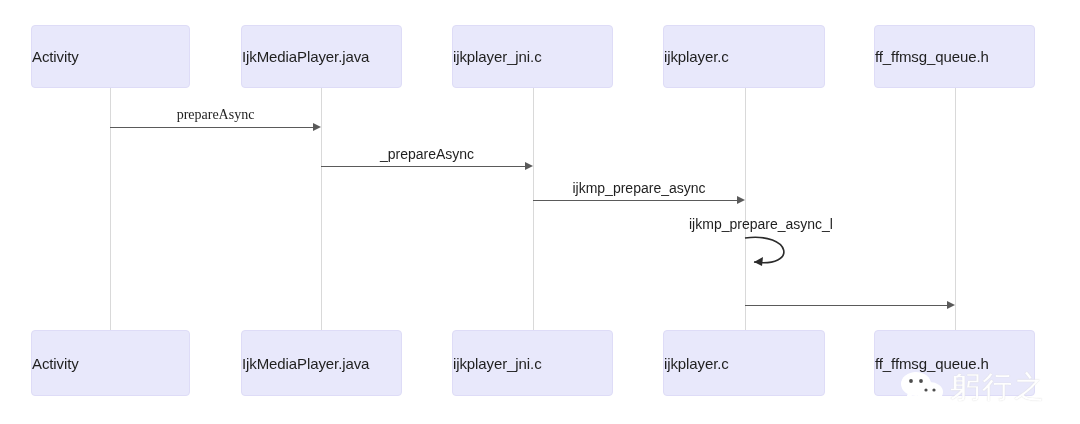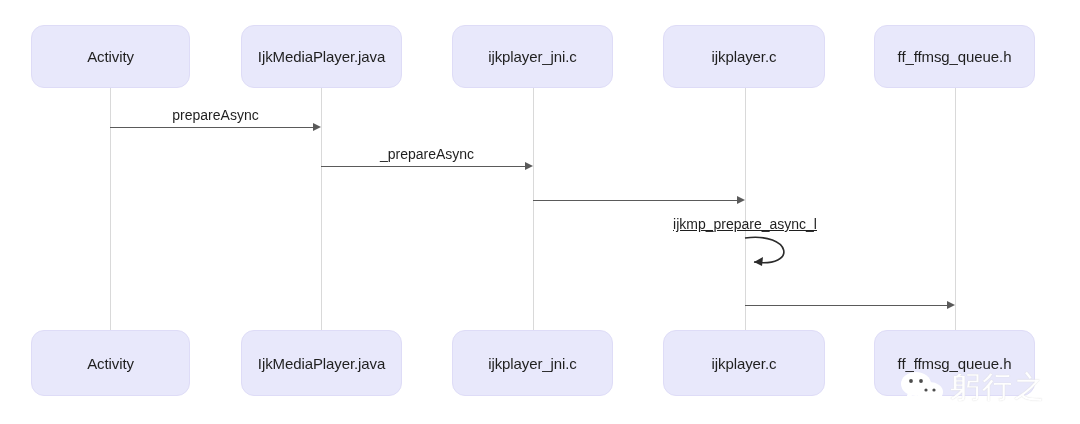--- a/index.html
+++ b/index.html
@@ -19,24 +19,24 @@
   }
   .lifeline {
     position: absolute;
     width: 1px;
     background: #d9d9d9;
   }
   .participant-box {
     position: absolute;
     background: #e8e8fb;
     border: 1px solid #dedcf7;
-    border-radius: 13px;
+    border-radius: 4px;
     display: flex;
     align-items: center;
-    justify-content: center;
+    justify-content: flex-start;
     box-sizing: border-box;
   }
   .participant-label {
     font-size: 15px;
     color: #1f1f1f;
     font-family: "Liberation Sans", sans-serif;
     white-space: nowrap;
     letter-spacing: -0.1px;
   }
   .msg-line {
@@ -99,32 +99,33 @@
   <div class="participant-box" style="left:452px; top:25px; width:161px; height:63px;">
     <span class="participant-label">ijkplayer_jni.c</span>
   </div>
   <div class="participant-box" style="left:663px; top:25px; width:162px; height:63px;">
     <span class="participant-label">ijkplayer.c</span>
   </div>
   <div class="participant-box" style="left:874px; top:25px; width:161px; height:63px;">
     <span class="participant-label">ff_ffmsg_queue.h</span>
   </div>
 
-  <div class="msg-label" style="left:110px; top:107px; width:211px;">prepareAsync</div>
+  <div class="msg-label" style="left:110px; top:107px; width:211px;font-family:Liberation Serif, serif;">prepareAsync</div>
   <div class="msg-line" style="left:110px; top:127px; width:203px;"></div>
   <div class="msg-arrowhead" style="left:313px; top:123px;"></div>
 
   <div class="msg-label" style="left:321px; top:146px; width:212px;text-align:center;">_prepareAsync</div>
   <div class="msg-line" style="left:321px; top:166px; width:204px;"></div>
   <div class="msg-arrowhead" style="left:525px; top:162px;"></div>
 
+  <div class="msg-label" style="left:533px; top:180px; width:212px;">ijkmp_prepare_async</div>
   <div class="msg-line" style="left:533px; top:200px; width:204px;"></div>
   <div class="msg-arrowhead" style="left:737px; top:196px;"></div>
 
-  <div class="msg-label" style="left:655px; top:216px; width:180px; text-align:center;text-decoration:underline;">ijkmp_prepare_async_l</div>
+  <div class="msg-label" style="left:689px; top:216px; width:180px; text-align:left;">ijkmp_prepare_async_l</div>
   <div class="self-loop" style="left:740px; top:232px; width:66px; height:40px;">
     <svg width="66" height="40" viewBox="0 0 66 40">
       <path d="M 5 6 C 52 0, 58 36, 14 30" fill="none" stroke="#2b2b2b" stroke-width="1.6"></path>
       <polygon points="14,30 23,25 22,34" fill="#2b2b2b"></polygon>
     </svg>
   </div>
 
   <div class="msg-line" style="left:745px; top:305px; width:202px;"></div>
   <div class="msg-arrowhead" style="left:947px; top:301px;"></div>
 

